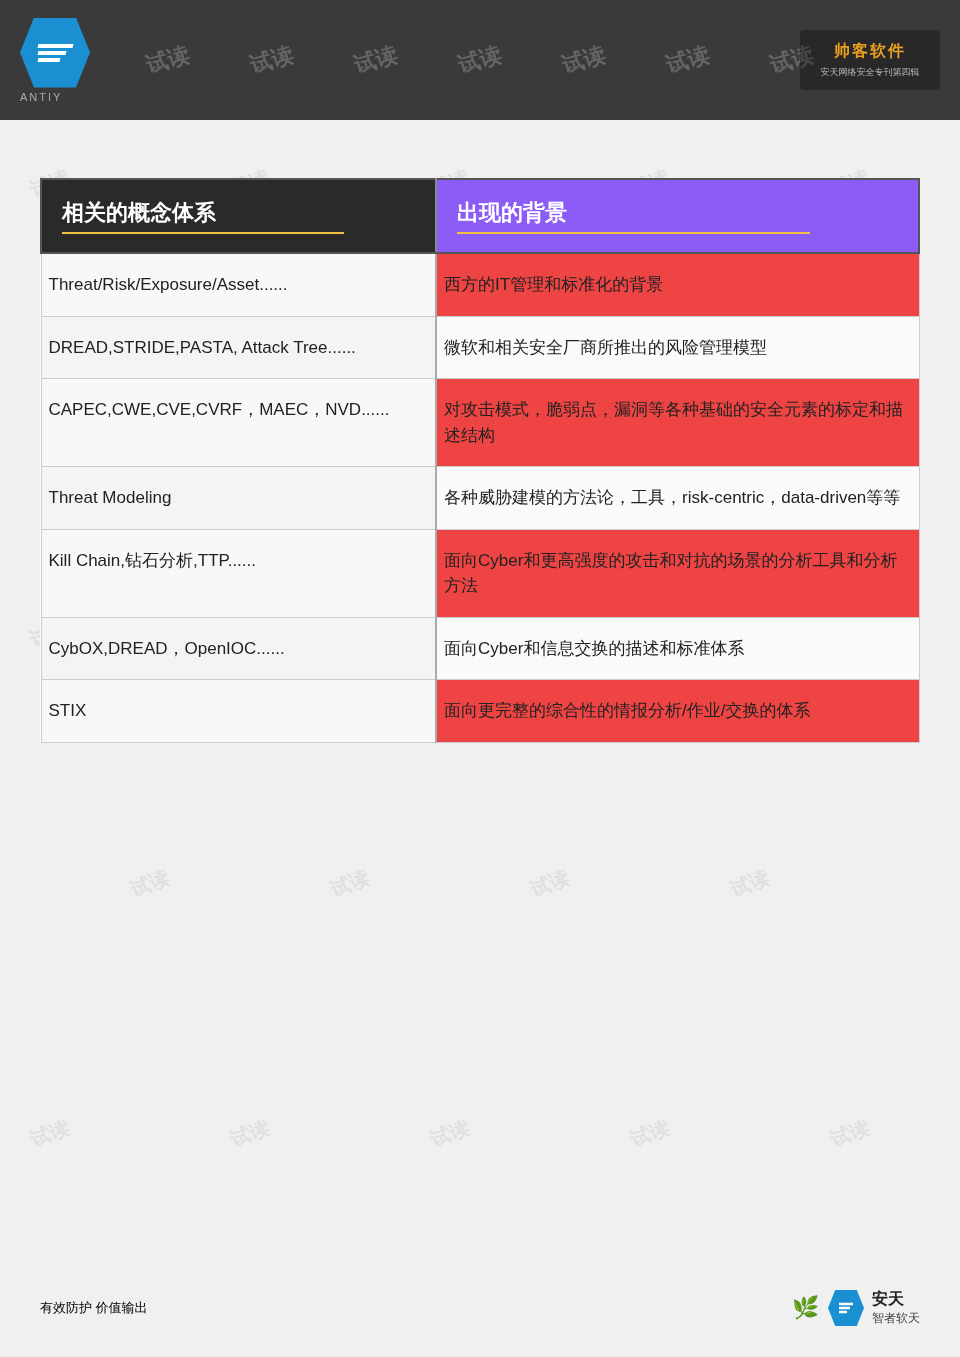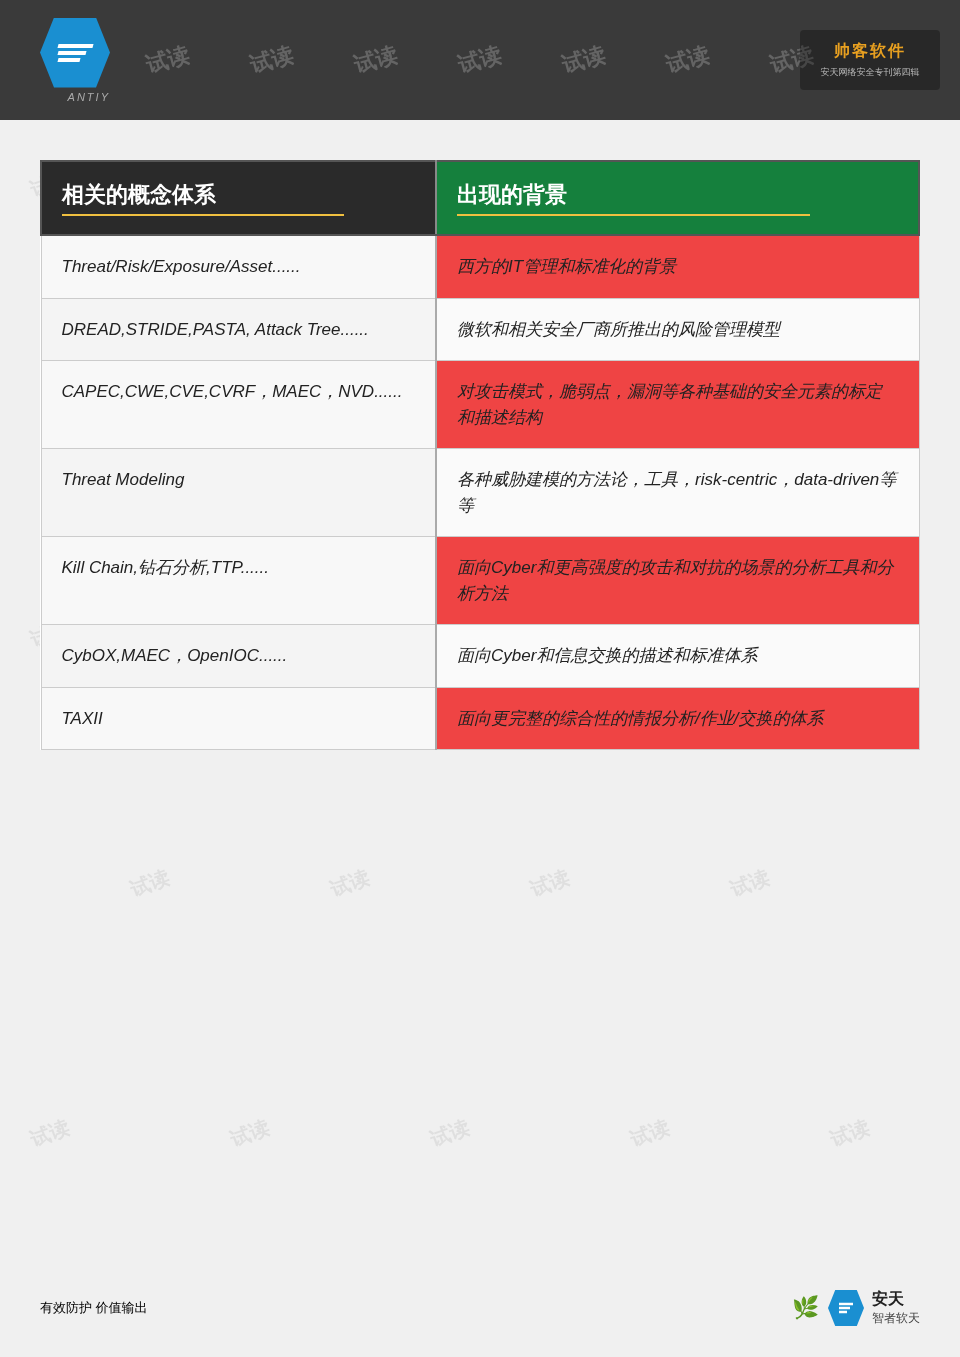--- a/index.html
+++ b/index.html
@@ -22,23 +22,22 @@
       justify-content: space-between;
       padding: 0 20px;
       position: relative;
     }
 
     .header-logo {
       width: 90px;
       height: 90px;
       display: flex;
       flex-direction: column;
-      align-items: flex-end;
-      justify-content: center;
-      font-style: italic;
+      align-items: flex-start;
+      justify-content: center;
     }
 
     .logo-shape {
       width: 70px;
       height: 70px;
       background: #1a8fd1;
       clip-path: polygon(20% 0%, 80% 0%, 100% 50%, 80% 100%, 20% 100%, 0% 50%);
       display: flex;
       align-items: center;
       justify-content: center;
@@ -156,21 +155,21 @@
       font-size: 20px;
       font-weight: bold;
       transform: rotate(-20deg);
       white-space: nowrap;
     }
 
     
     .table-container {
       position: relative;
       z-index: 2;
-      margin-top: 10px;
+      margin-top: 28px;
     }
 
     table {
       width: 100%;
       border-collapse: collapse;
       background: white;
     }
 
     thead tr th {
       padding: 18px 20px;
@@ -181,26 +180,25 @@
       background: #2a2a2a;
       border: 2px solid #555;
     }
 
     thead tr th:first-child {
       border-right: 2px solid #888;
       width: 45%;
     }
 
     tbody tr td {
-      padding: 18px 20px;
+      padding: 18px 7px;
       font-size: 17px;
       vertical-align: top;
       border: 1.5px solid #ccc;
       line-height: 1.5;
-      font-style: italic;
     }
 
     tbody tr td:first-child {
       background: #f8f8f8;
       border-right: 2px solid #aaa;
       font-weight: 500;
       color: #222;
     }
 
     tbody tr td:last-child {
@@ -214,21 +212,21 @@
 
     tbody tr:nth-child(even) td:last-child {
       background: #fafafa;
     }
 
     th.col-left {
       background: #2a2a2a;
     }
 
     th.col-right {
-      background: #15803d;
+      background: #8b5cf6;
     }
 
     
     th span.underline {
       display: block;
       width: 80%;
       height: 2px;
       background: #f0c040;
       margin-top: 4px;
     }
@@ -372,25 +370,25 @@
           </tr>
           <tr>
             <td>Threat Modeling</td>
             <td>各种威胁建模的方法论，工具，risk-centric，data-driven等等</td>
           </tr>
           <tr>
             <td>Kill Chain,钻石分析,TTP......</td>
             <td>面向Cyber和更高强度的攻击和对抗的场景的分析工具和分析方法</td>
           </tr>
           <tr>
-            <td>CybOX,MAEC，OpenIOC......</td>
+            <td>CybOX,DREAD，OpenIOC......</td>
             <td>面向Cyber和信息交换的描述和标准体系</td>
           </tr>
           <tr>
-            <td>TAXII</td>
+            <td>STIX</td>
             <td>面向更完整的综合性的情报分析/作业/交换的体系</td>
           </tr>
         </tbody>
     </table>
   </div>
 </div>
 
 <div class="footer">
   <div class="footer-left">有效防护 价值输出</div>
   <div class="footer-right">

